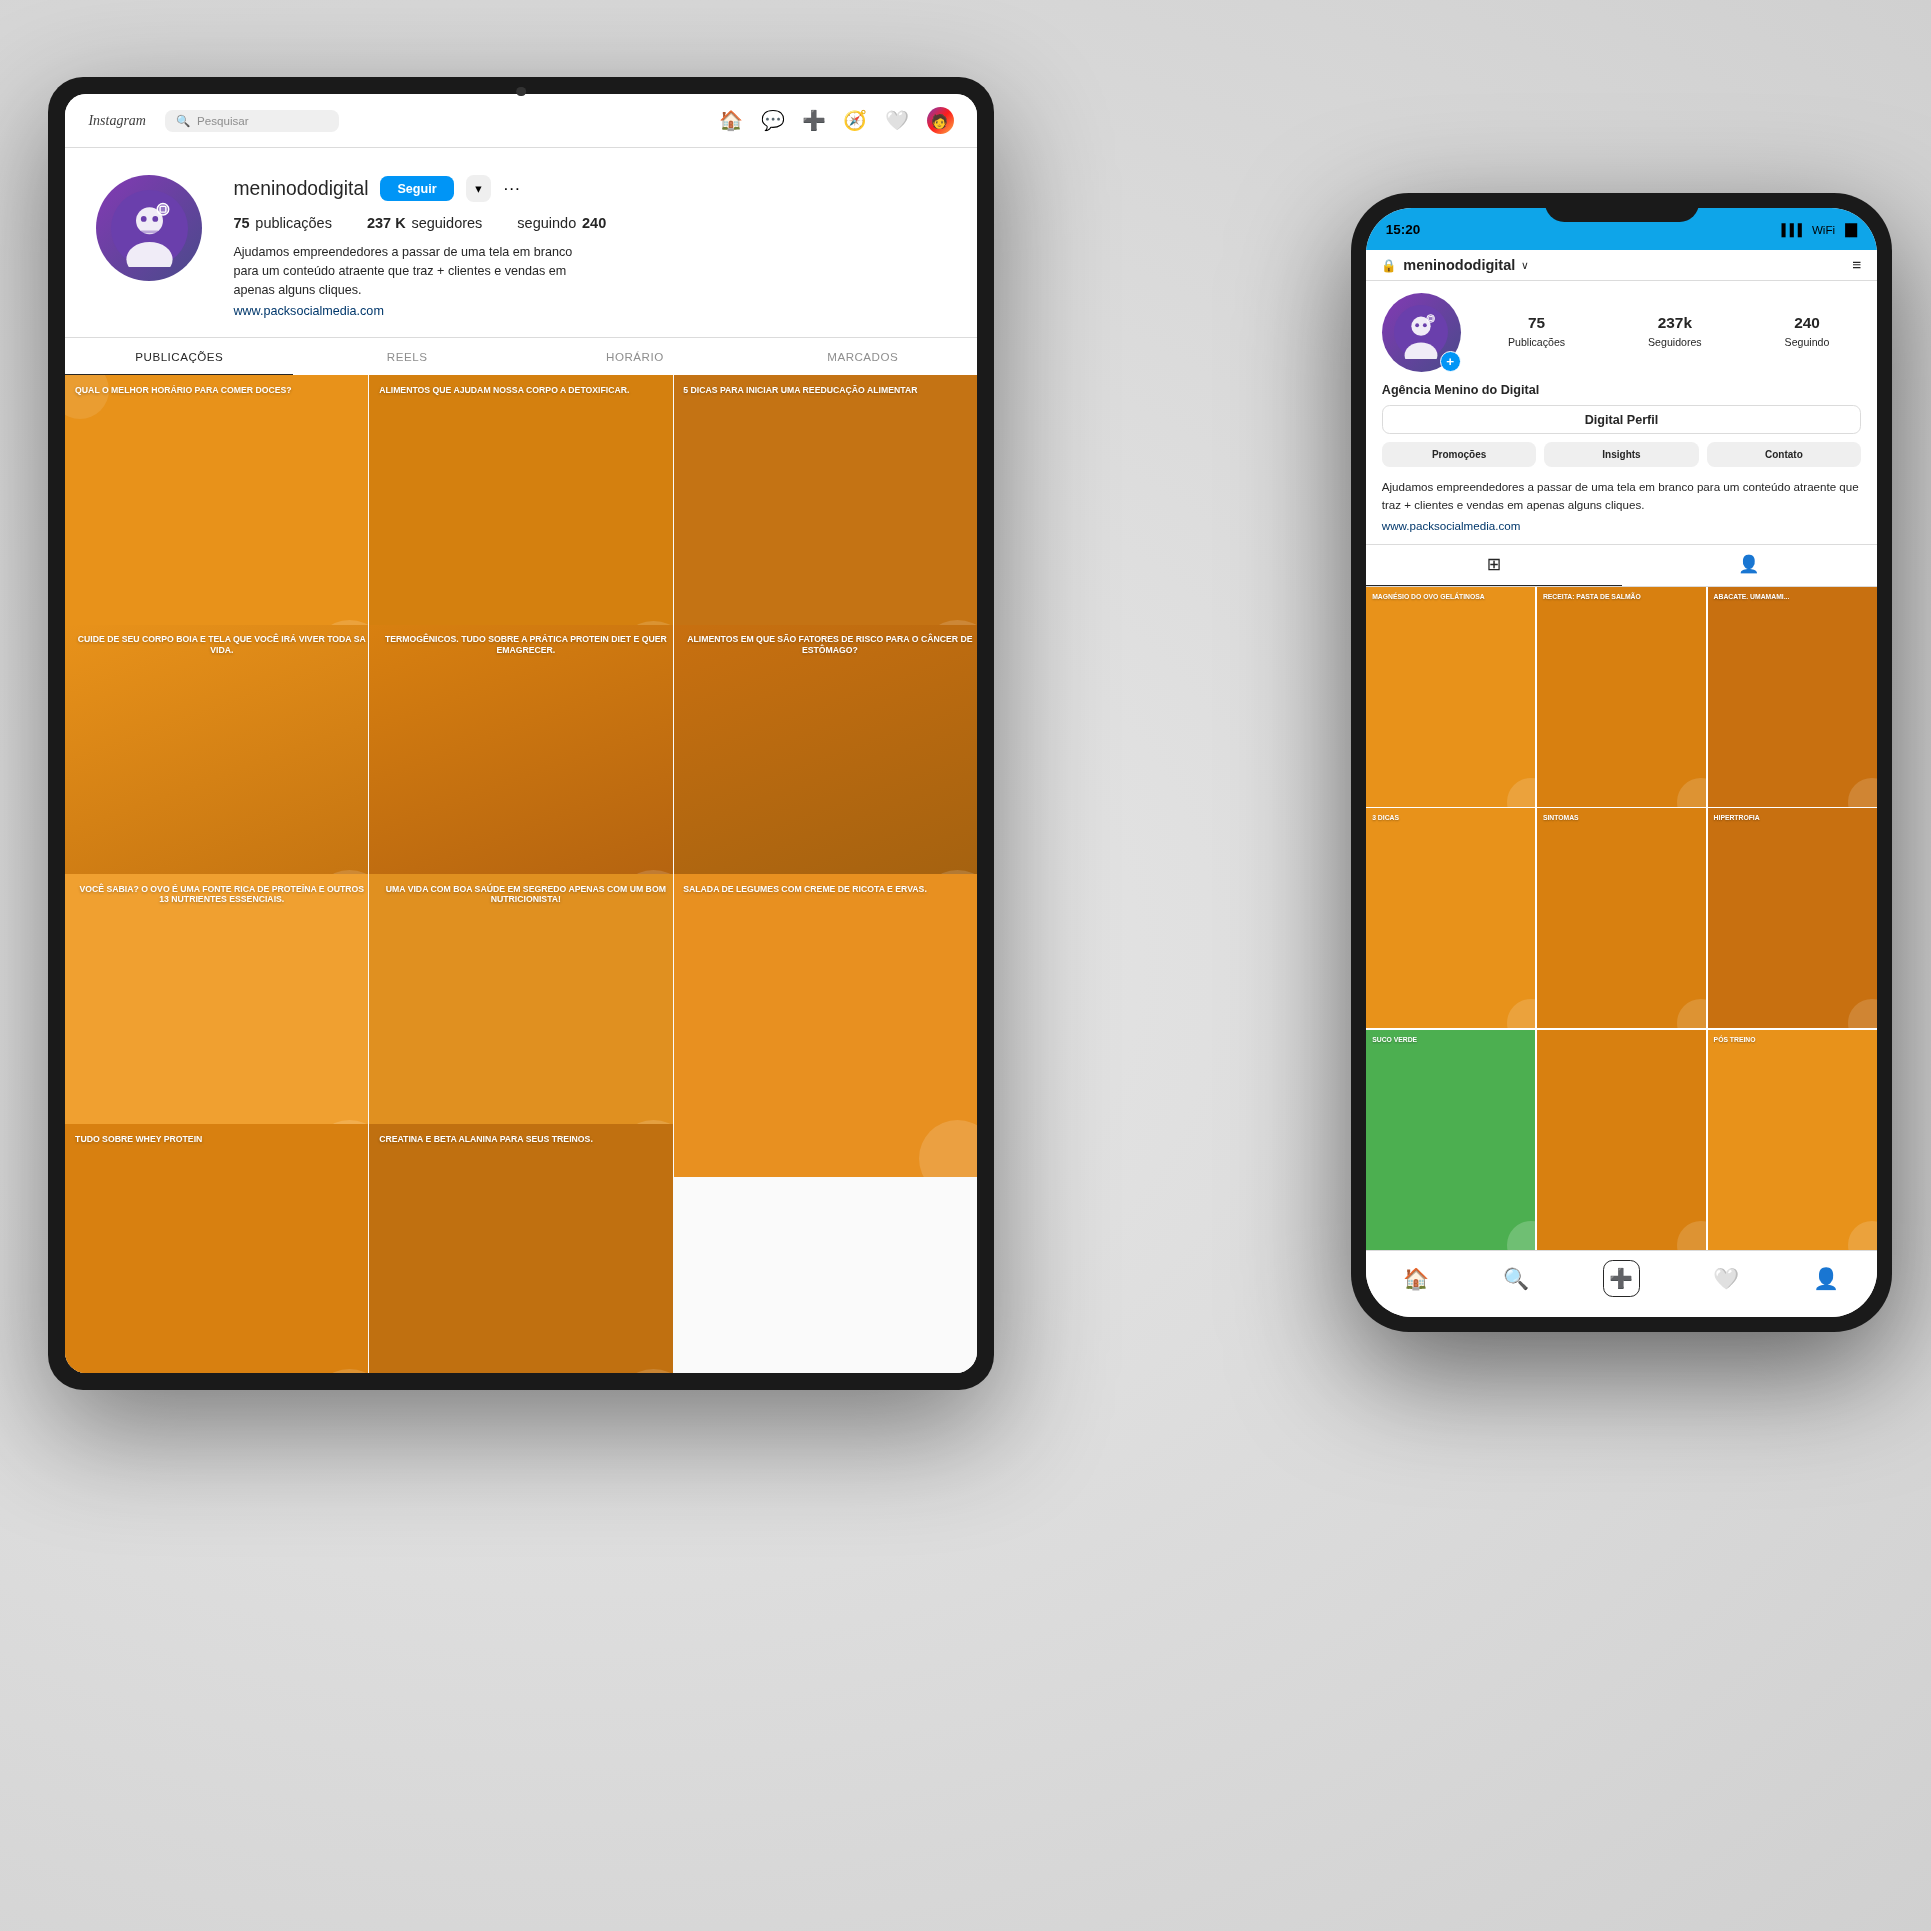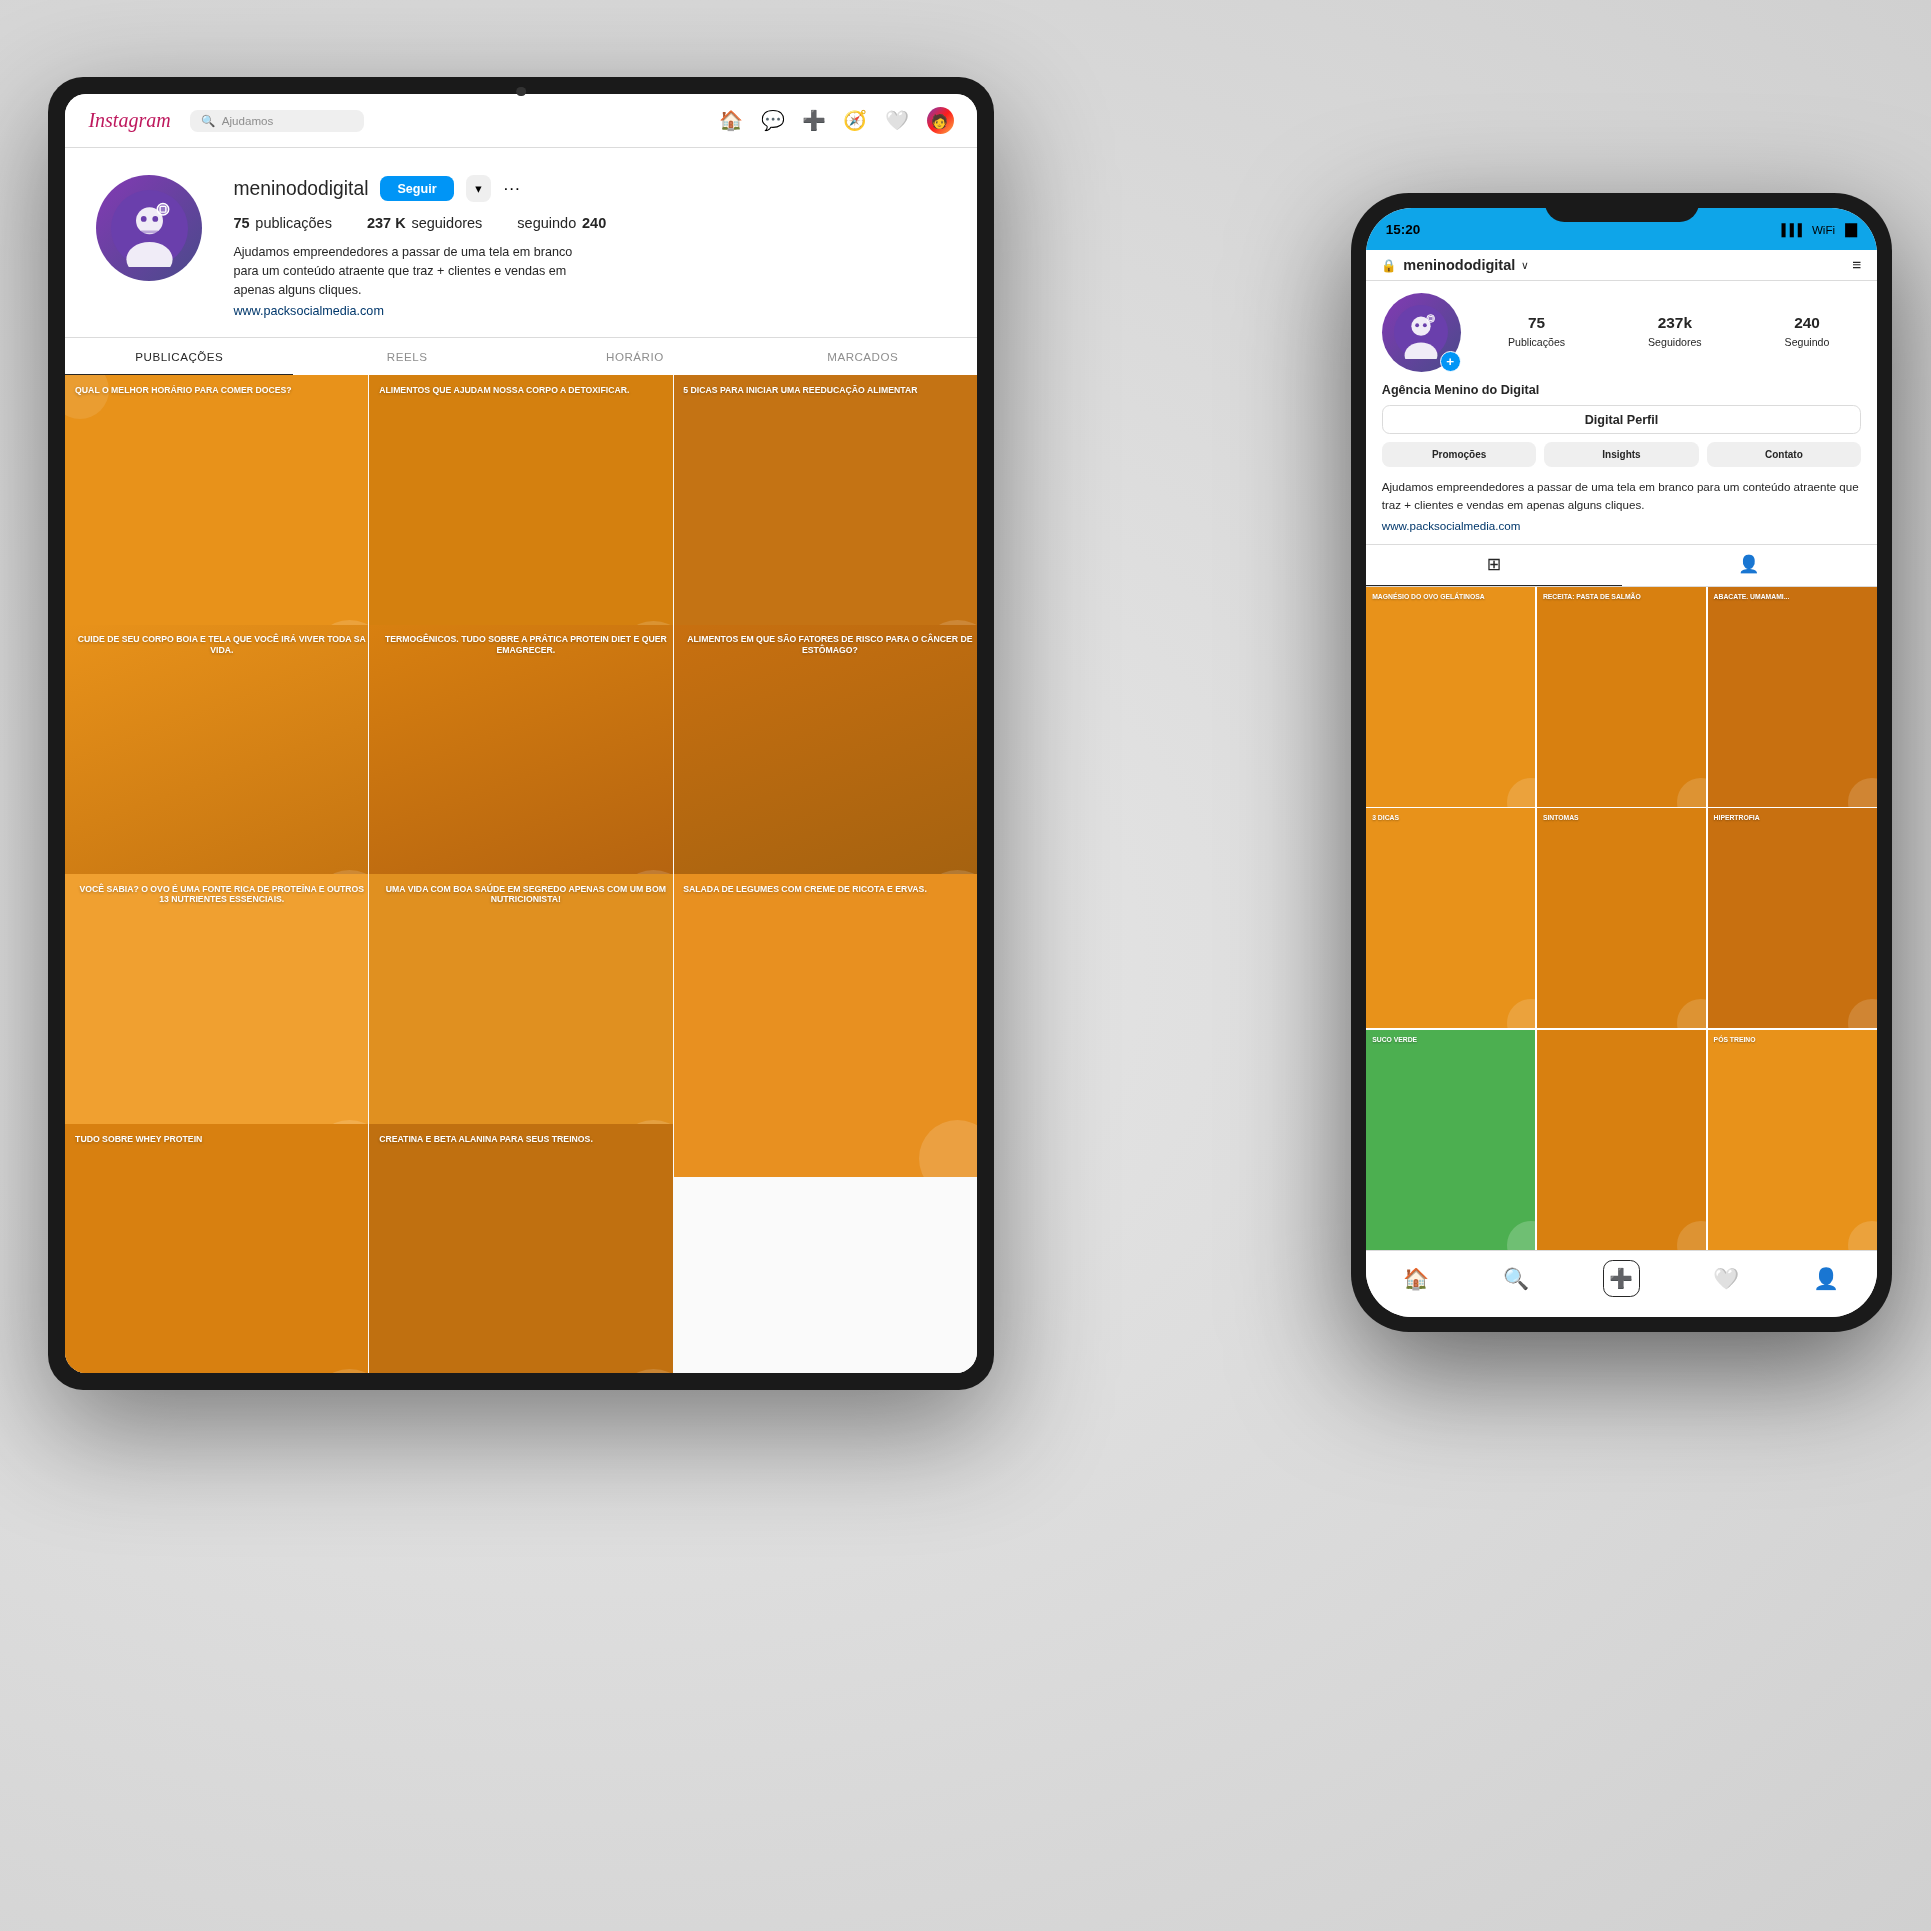--- a/index.html
+++ b/index.html
@@ -59,23 +59,23 @@
       height: 54px;
       display: flex;
       align-items: center;
       gap: 19.3px;
       flex-shrink: 0;
     }
 
     .ig-logo {
       font-family: Georgia, serif;
       font-style: italic;
-      font-size: 20px;
+      font-size: 14px;
       font-weight: 400;
-      color: #be185d;
+      color: #404040;
       flex-shrink: 0;
     }
 
     .ig-search-box {
       display: flex;
       align-items: center;
       background: #efefef;
       border-radius: 7.7px;
       padding: 3.9px 11.6px;
       gap: 5.8px;
@@ -599,21 +599,21 @@
 <body>
 
 <div class="tablet">
   <div class="tablet-camera"></div>
   <div class="tablet-screen">
 
     <div class="ig-topbar">
       <span class="ig-logo">Instagram</span>
       <div class="ig-search-box">
         <span>🔍</span>
-        <span style="font-size:11.6px;color:#8e8e8e;">Ajudamos</span>
+        <span style="font-size:11.6px;color:#8e8e8e;">Pesquisar</span>
       </div>
       <div class="ig-nav-icons">
         <span class="ig-nav-icon">🏠</span>
         <span class="ig-nav-icon">💬</span>
         <span class="ig-nav-icon">➕</span>
         <span class="ig-nav-icon">🧭</span>
         <span class="ig-nav-icon">🤍</span>
         <div class="ig-avatar-nav">
           <span style="font-size:13.5px;">🧑</span>
         </div>

